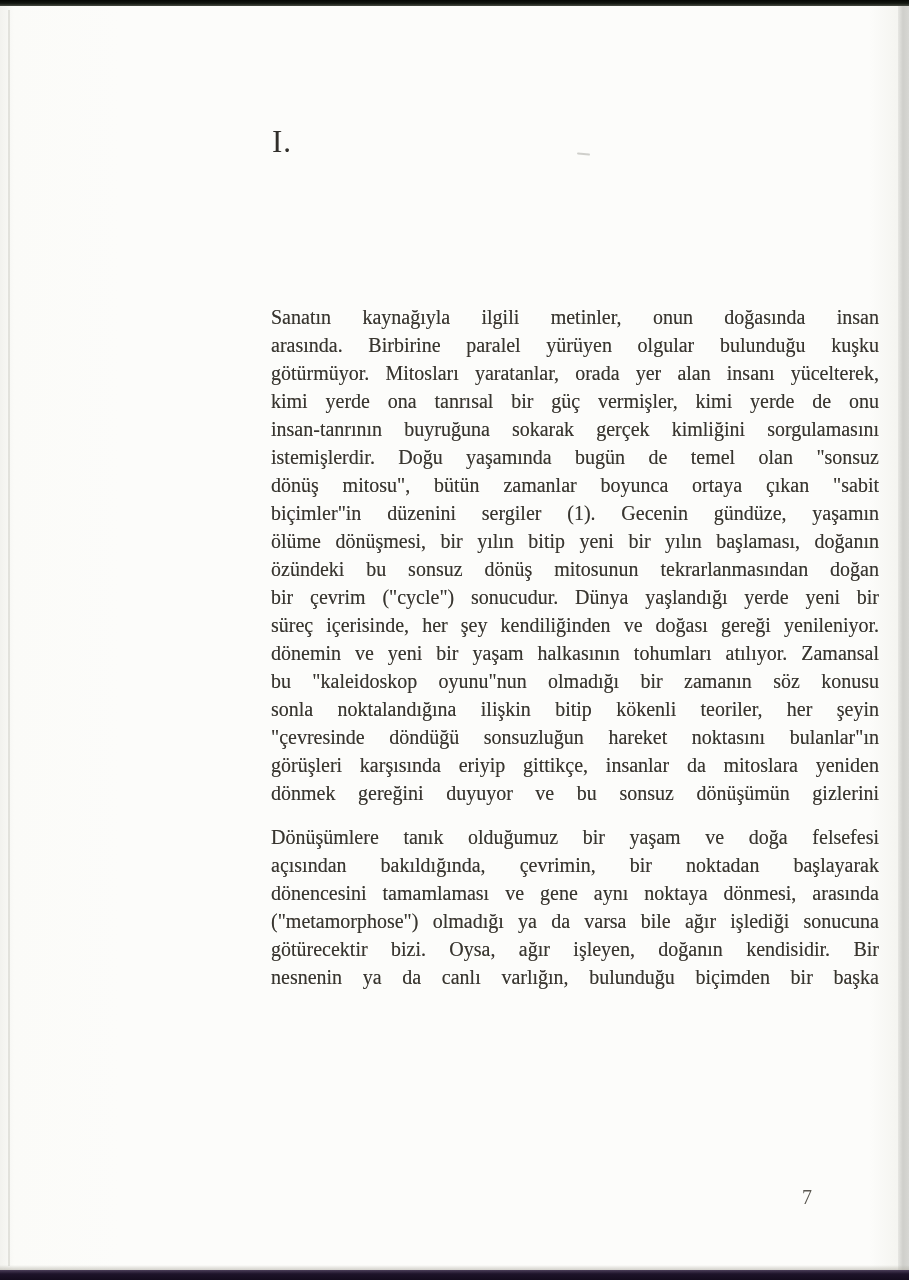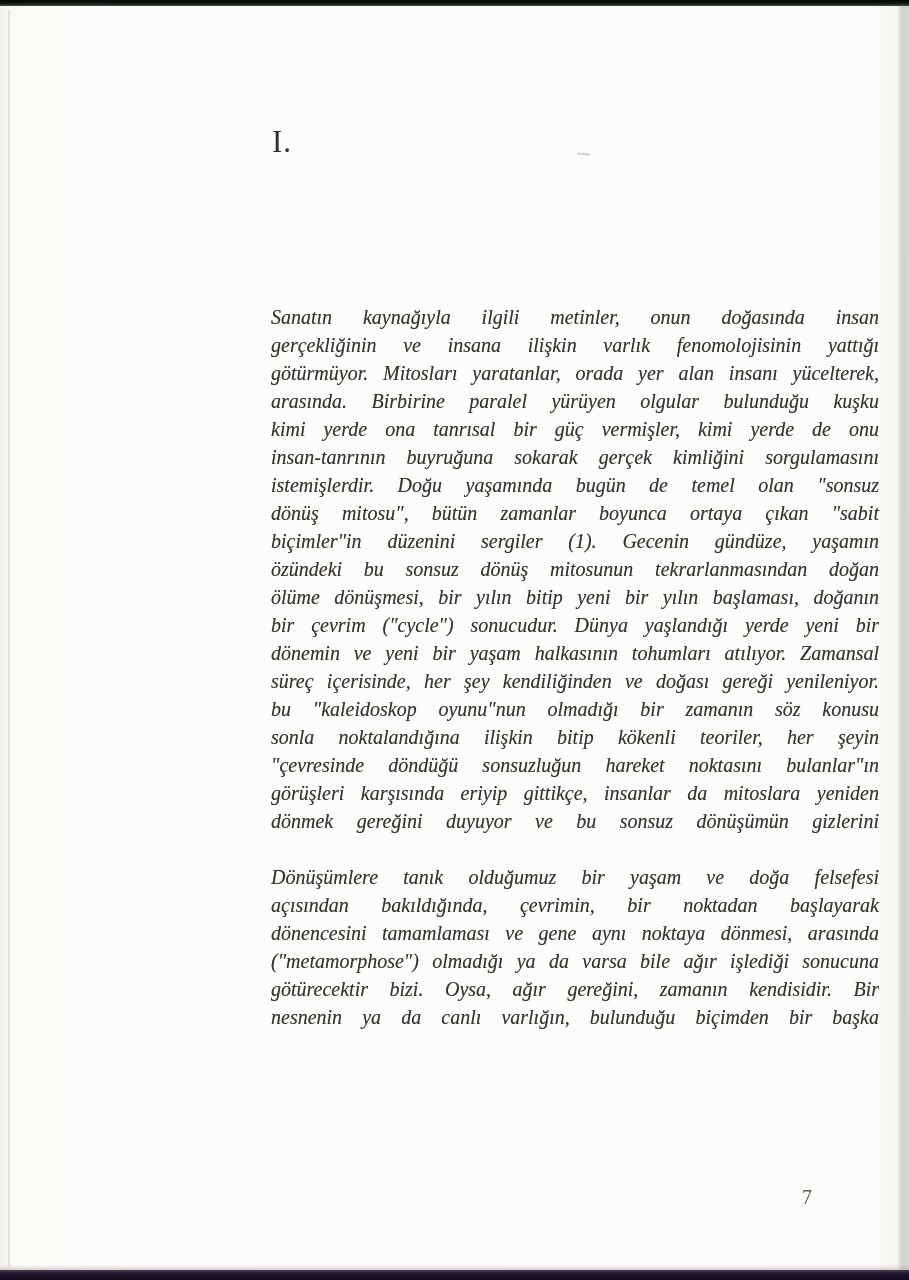--- a/index.html
+++ b/index.html
@@ -45,24 +45,23 @@
 
   .artifact-dash {
     position: absolute; left: 577px; top: 153px; width: 13px; height: 2px;
     background: #bcbcb6; opacity: 0.7; transform: rotate(6deg); border-radius: 1px;
   }
 
   .body-text {
     position: absolute; left: 271px; top: 303px; width: 608px;
     font-size: 20px; line-height: 28px; color: #38352f;
     text-shadow: 0 0 0.6px rgba(56,53,47,0.5);
-    font-style: italic;
   }
 
-  .para + .para { margin-top: 28px; }
+  .para + .para { margin-top: 16px; }
 
   .line {
     white-space: nowrap;
     height: 28px;
     text-align: justify;
     text-align-last: justify;
     text-justify: inter-word;
   }
   .line.last { text-align-last: left; }
 
@@ -78,45 +77,44 @@
   <div class="top-bar"></div>
   <div class="left-line"></div>
   <div class="right-strip"></div>
 
   <div class="heading">I.</div>
   <div class="artifact-dash"></div>
 
   <div class="body-text">
       <div class="para">
         <div class="line">Sanatın kaynağıyla ilgili metinler, onun doğasında insan</div>
-        <div class="line">gerçekliğinin ve insana ilişkin varlık fenomolojisinin yattığı</div>
+        <div class="line">arasında. Birbirine paralel yürüyen olgular bulunduğu kuşku</div>
         <div class="line">götürmüyor. Mitosları yaratanlar, orada yer alan insanı yücelterek,</div>
-        <div class="line">arasında. Birbirine paralel yürüyen olgular bulunduğu kuşku</div>
         <div class="line">kimi yerde ona tanrısal bir güç vermişler, kimi yerde de onu</div>
         <div class="line">insan-tanrının buyruğuna sokarak gerçek kimliğini sorgulamasını</div>
         <div class="line">istemişlerdir. Doğu yaşamında bugün de temel olan "sonsuz</div>
         <div class="line">dönüş mitosu", bütün zamanlar boyunca ortaya çıkan "sabit</div>
         <div class="line">biçimler"in düzenini sergiler (1). Gecenin gündüze, yaşamın</div>
+        <div class="line">ölüme dönüşmesi, bir yılın bitip yeni bir yılın başlaması, doğanın</div>
         <div class="line">özündeki bu sonsuz dönüş mitosunun tekrarlanmasından doğan</div>
-        <div class="line">ölüme dönüşmesi, bir yılın bitip yeni bir yılın başlaması, doğanın</div>
         <div class="line">bir çevrim ("cycle") sonucudur. Dünya yaşlandığı yerde yeni bir</div>
+        <div class="line">süreç içerisinde, her şey kendiliğinden ve doğası gereği yenileniyor.</div>
         <div class="line">dönemin ve yeni bir yaşam halkasının tohumları atılıyor. Zamansal</div>
-        <div class="line">süreç içerisinde, her şey kendiliğinden ve doğası gereği yenileniyor.</div>
         <div class="line">bu "kaleidoskop oyunu"nun olmadığı bir zamanın söz konusu</div>
         <div class="line">sonla noktalandığına ilişkin bitip kökenli teoriler, her şeyin</div>
         <div class="line">"çevresinde döndüğü sonsuzluğun hareket noktasını bulanlar"ın</div>
         <div class="line">görüşleri karşısında eriyip gittikçe, insanlar da mitoslara yeniden</div>
         <div class="line">dönmek gereğini duyuyor ve bu sonsuz dönüşümün gizlerini</div>
       </div>
       <div class="para">
         <div class="line">Dönüşümlere tanık olduğumuz bir yaşam ve doğa felsefesi</div>
         <div class="line">açısından bakıldığında, çevrimin, bir noktadan başlayarak</div>
         <div class="line">dönencesini tamamlaması ve gene aynı noktaya dönmesi, arasında</div>
         <div class="line">("metamorphose") olmadığı ya da varsa bile ağır işlediği sonucuna</div>
-        <div class="line">götürecektir bizi. Oysa, ağır gereğini, zamanın kendisidir. Bir</div>
+        <div class="line">götürecektir bizi. Oysa, ağır işleyen, doğanın kendisidir. Bir</div>
         <div class="line">nesnenin ya da canlı varlığın, bulunduğu biçimden bir başka</div>
       </div>
     </div>
 
   <div class="page-number">7</div>
 
   <div class="bottom-shadow"></div>
   <div class="bottom-bar"></div>
 </div>
 

